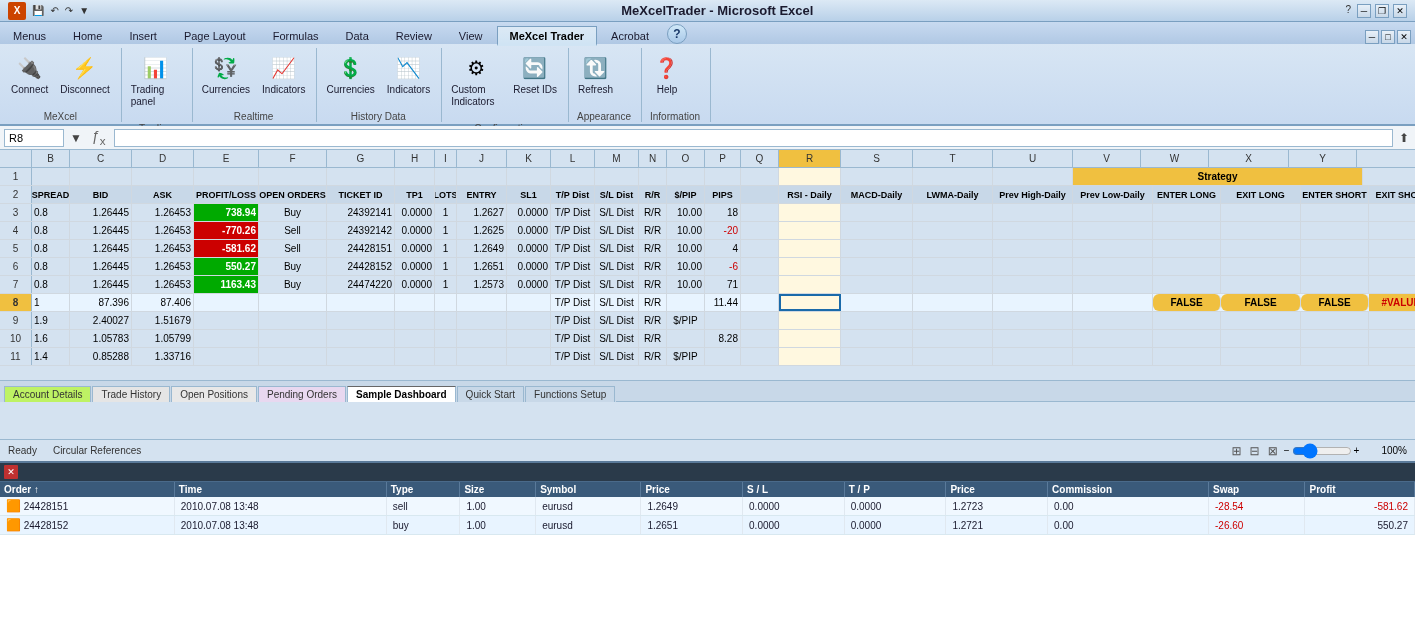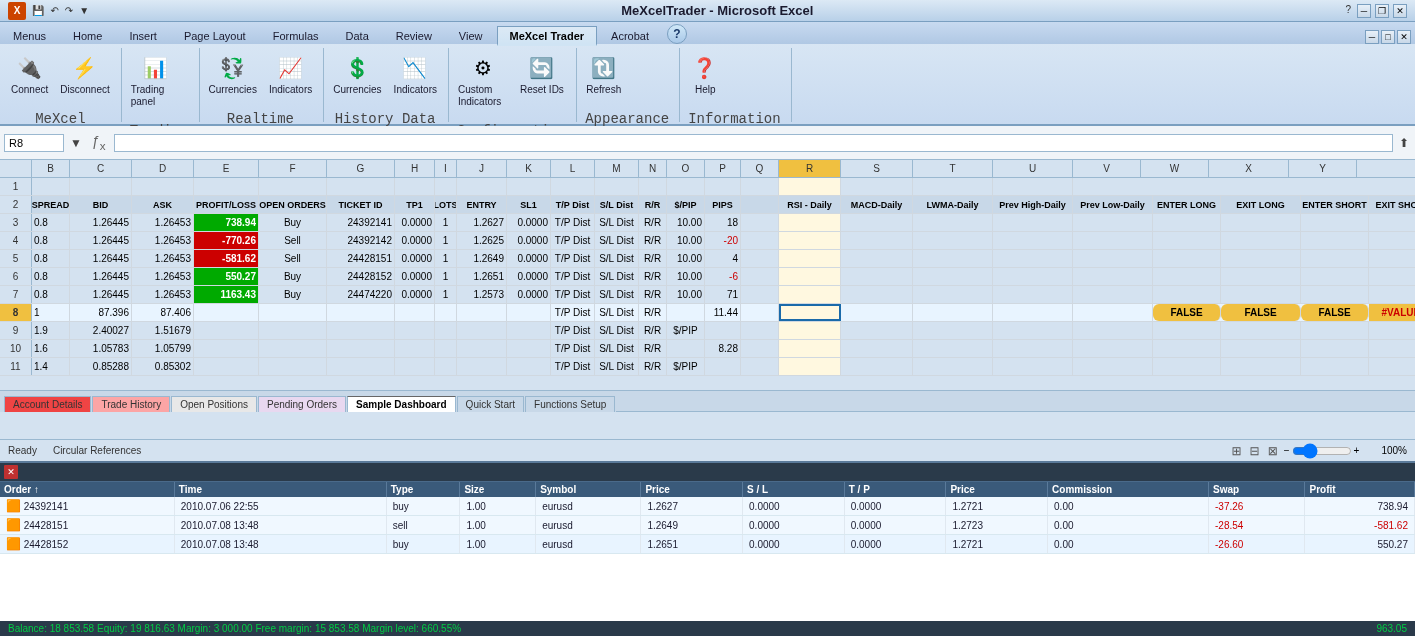--- a/index.html
+++ b/index.html
@@ -76,25 +76,24 @@
     }
     .ribbon-group-items {
       display: flex;
       flex-direction: row;
       align-items: flex-start;
       gap: 2px;
       flex: 1;
     }
     .ribbon-group-label {
       text-align: center;
-      font-size: 14px;
+      font-size: 10px;
       color: #444;
       margin-top: 12px;
       padding: 0 4px;
-      font-family: Liberation Mono, monospace;
     }
     .ribbon-btn {
       display: flex;
       flex-direction: column;
       align-items: center;
       cursor: pointer;
       padding: 3px 4px 2px;
       min-width: 40px;
       border: 1px solid transparent;
       border-radius: 2px;
@@ -119,21 +118,21 @@
       font-size: 12px; font-weight: bold; color: #1a3a6a;
       cursor: pointer; margin-left: 4px;
     }
 
     
     #formula-bar {
       display: flex;
       align-items: center;
       background: #f0f4f8;
       border-bottom: 1px solid #9ab8d0;
-      height: 34px;
+      height: 24px;
       padding: 0 4px;
       gap: 4px;
     }
     .cell-ref-box {
       width: 60px; height: 18px;
       border: 1px solid #9ab8d0;
       background: white;
       padding: 1px 4px;
       font-size: 11px;
       display: flex; align-items: center;
@@ -215,22 +214,22 @@
       border-bottom: none;
       background: #c8d8e8;
       color: #333;
     }
     .sheet-tab.active {
       background: white;
       color: #000;
       font-weight: bold;
       border-top-color: #666;
     }
-    .sheet-tab.colored-1 { background: #ef4444; }
-    .sheet-tab.colored-2 { background: #fca5a5; }
+    .sheet-tab.colored-1 { background: #bef264; }
+    .sheet-tab.colored-2 { background: #e5e5e5; }
     .sheet-tab.colored-3 { background: #e8e8e8; }
     .sheet-tab.colored-4 { background: #e8d8f0; }
 
     
     #status-bar {
       height: 22px;
       background: #d4e2f0;
       border-top: 1px solid #9ab8d0;
       display: flex;
       align-items: center;
@@ -563,20 +562,21 @@
           <div class="cell w-l"></div>
           <div class="cell w-m"></div>
           <div class="cell w-n"></div>
           <div class="cell w-o"></div>
           <div class="cell w-p"></div>
           <div class="cell w-q"></div>
           <div class="cell w-r selected-col"></div>
           <div class="cell w-s"></div>
           <div class="cell w-t"></div>
           <div class="cell w-u"></div>
+          <div class="cell w-v strategy-header" style="min-width:290px;max-width:290px;">Strategy</div>
         </div>
 
         <div class="spreadsheet-row">
           <div class="row-num">2</div>
           <div class="cell w-b header-row">SPREAD</div>
           <div class="cell w-c header-row">BID</div>
           <div class="cell w-d header-row">ASK</div>
           <div class="cell w-e header-row">PROFIT/LOSS</div>
           <div class="cell w-f header-row">OPEN ORDERS</div>
           <div class="cell w-g header-row">TICKET ID</div>
@@ -830,21 +830,21 @@
           <div class="cell w-w"></div>
           <div class="cell w-x"></div>
           <div class="cell w-y"></div>
           <div class="cell" style="min-width:68px"></div>
         </div>
 
         <div class="spreadsheet-row">
           <div class="row-num">11</div>
           <div class="cell w-b">1.4</div>
           <div class="cell w-c right-align">0.85288</div>
-          <div class="cell w-d right-align">0.85302</div>
+          <div class="cell w-d right-align">1.33716</div>
           <div class="cell w-e"></div>
           <div class="cell w-f"></div>
           <div class="cell w-g"></div>
           <div class="cell w-h"></div>
           <div class="cell w-i"></div>
           <div class="cell w-j"></div>
           <div class="cell w-k"></div>
           <div class="cell w-l center">T/P Dist</div>
           <div class="cell w-m center">S/L Dist</div>
           <div class="cell w-n center">R/R</div>
@@ -912,34 +912,20 @@
             <th>Price</th>
             <th>S / L</th>
             <th>T / P</th>
             <th>Price</th>
             <th>Commission</th>
             <th>Swap</th>
             <th>Profit</th>
           </tr>
         </thead>
         <tbody id="terminal-tbody">
-        <tr class="terminal-row-even">
-    <td><span class="terminal-icon">🟧</span> 24392141</td>
-    <td>2010.07.06 22:55</td>
-    <td>buy</td>
-    <td>1.00</td>
-    <td>eurusd</td>
-    <td>1.2627</td>
-    <td>0.0000</td>
-    <td>0.0000</td>
-    <td>1.2721</td>
-    <td>0.00</td>
-    <td style="color:#cc0000">-37.26</td>
-    <td style="color:#1a1a2e;text-align:right;">738.94</td>
-  </tr>
             <tr class="terminal-row-even">
     <td><span class="terminal-icon">🟧</span> 24428151</td>
     <td>2010.07.08 13:48</td>
     <td>sell</td>
     <td>1.00</td>
     <td>eurusd</td>
     <td>1.2649</td>
     <td>0.0000</td>
     <td>0.0000</td>
     <td>1.2723</td>
@@ -957,24 +943,14 @@
     <td>0.0000</td>
     <td>0.0000</td>
     <td>1.2721</td>
     <td>0.00</td>
     <td style="color:#cc0000">-26.60</td>
     <td style="color:#1a1a2e;text-align:right;">550.27</td>
   </tr>
           </tbody>
       </table>
     </div>
-    <div id="terminal-footer">
-      <div>
-        <span id="bal-label">Balance: 18 853.58   </span>
-        <span id="eq-label">Equity: 19 816.63   </span>
-        <span id="mg-label">Margin: 3 000.00   </span>
-        <span id="fm-label">Free margin: 15 853.58   </span>
-        <span id="ml-label">Margin level: 660.55%</span>
-      </div>
-      <div id="total-label" style="color:#00cc44;">963.05</div>
-    </div>
   </div>
 </div>
 
 </body></html>

